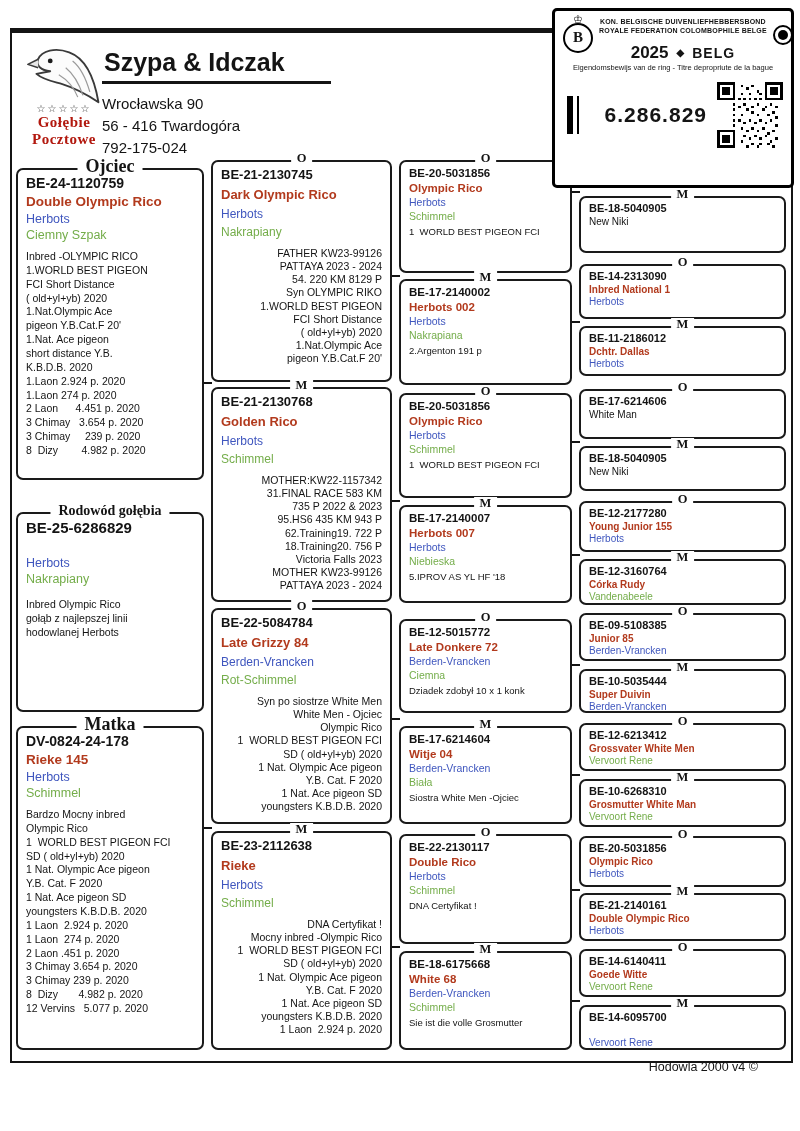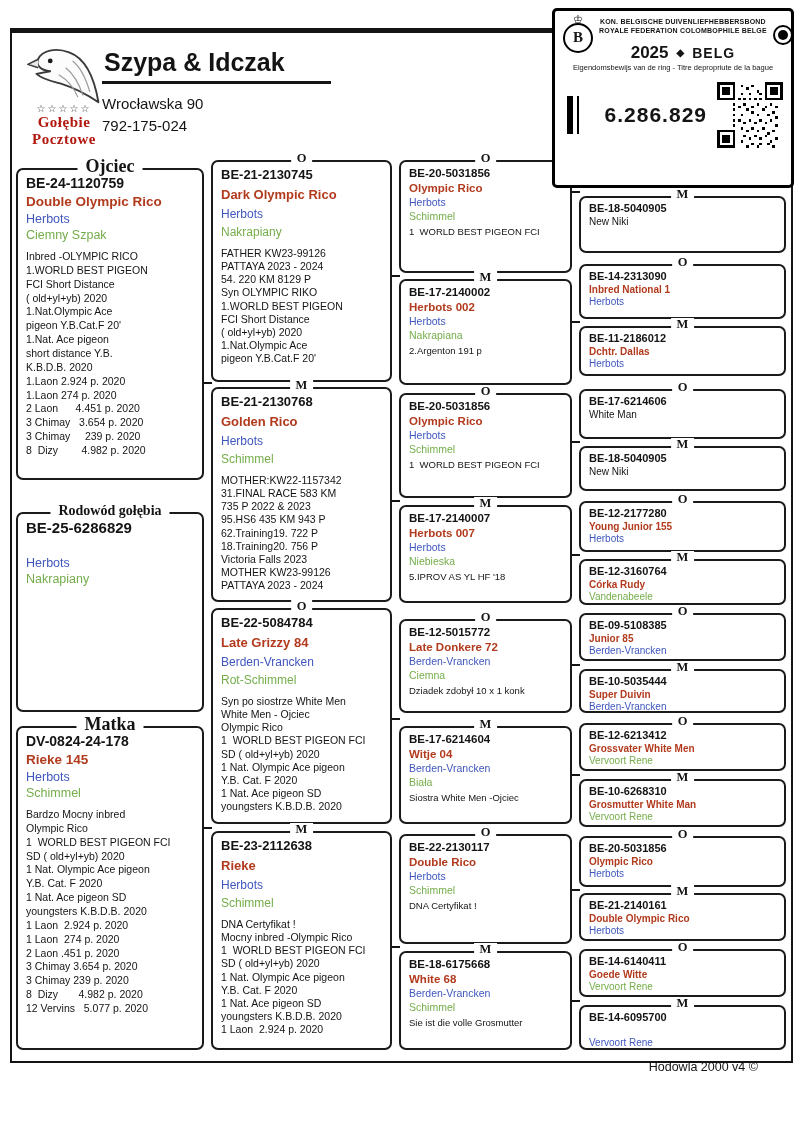--- a/index.html
+++ b/index.html
@@ -69,21 +69,21 @@
   .g1 .cl{font-size:12.5px;margin-bottom:8px;}
   .g1 .desc{font-size:10.5px;line-height:1.32;}
   .subject .ring{font-size:15px;margin-bottom:20px;}
   .subject .br{margin-bottom:2px;}
   .subject .cl{margin-bottom:12px;}
 
   .g2 .ring{font-size:13px;margin-bottom:5px;}
   .g2 .nm{font-size:13px;margin-bottom:5px;}
   .g2 .br{font-size:12px;margin-bottom:4px;}
   .g2 .cl{font-size:12px;margin-bottom:8px;}
-  .g2 .desc{font-size:10.5px;line-height:1.25;}
+  .g2 .desc{font-size:10.5px;line-height:1.25;text-align:right;}
 
   .g3 .ring{font-size:11.5px;margin-bottom:3px;}
   .g3 .nm{font-size:11.5px;margin-bottom:2px;}
   .g3 .br{font-size:10.5px;margin-bottom:2px;}
   .g3 .cl{font-size:10.5px;margin-bottom:4px;}
   .g3 .desc{font-size:9.5px;line-height:1.2;}
 
   .g4{padding:4px 8px;}
   .g4 .ring{font-size:11px;line-height:1.25;}
   .g4 .gline{font-size:10px;line-height:1.25;min-height:12px;}
@@ -108,20 +108,21 @@
       <circle cx="30" cy="22" r="2.8" fill="#1c1c1c"></circle>
       <path d="M56 22 C66 30 72 44 76 58 M48 30 C58 38 64 50 68 62 M40 38 C50 44 58 54 62 64" fill="none" stroke="#9a9a9a" stroke-width="1.4"></path>
     </svg>
     <div class="stars">☆☆☆☆☆</div>
     <div class="logo-line">Gołębie</div>
     <div class="logo-line">Pocztowe</div>
   </div>
   <div class="owner">
     <div class="title">Szypa &amp; Idczak</div>
     <div class="addr first">Wrocławska 90</div>
+    <div class="addr">56 - 416  Twardogóra</div>
     <div class="addr">792-175-024</div>
   </div>
 
   <div class="stamp">
     <div class="stamp-row1">
       <div class="crest">
         <span class="crown">♔</span>
         <span class="crest-b">B</span>
       </div>
       <div class="fed">
@@ -239,20 +240,23 @@
 3 Chimay   3.654 p. 2020
 3 Chimay     239 p. 2020
 8  Dizy        4.982 p. 2020</div>
   </div>
 
   <div class="pbox c1 g1 subject" style="top:512px;height:200px">
     <span class="blabel small">Rodowód gołębia</span>
     <div class="ring">BE-25-6286829</div>
     <div class="br">Herbots</div>
     <div class="cl">Nakrapiany</div>
+    <div class="desc">Inbred Olympic Rico
+gołąb z najlepszej linii
+hodowlanej Herbots</div>
   </div>
 
   <div class="pbox c1 g1" style="top:726px;height:324px">
     <span class="blabel">Matka</span>
     <div class="ring">DV-0824-24-178</div>
     <div class="nm">Rieke 145</div>
     <div class="br">Herbots</div>
     <div class="cl">Schimmel</div>
     <div class="desc">Bardzo Mocny inbred
 Olympic Rico

